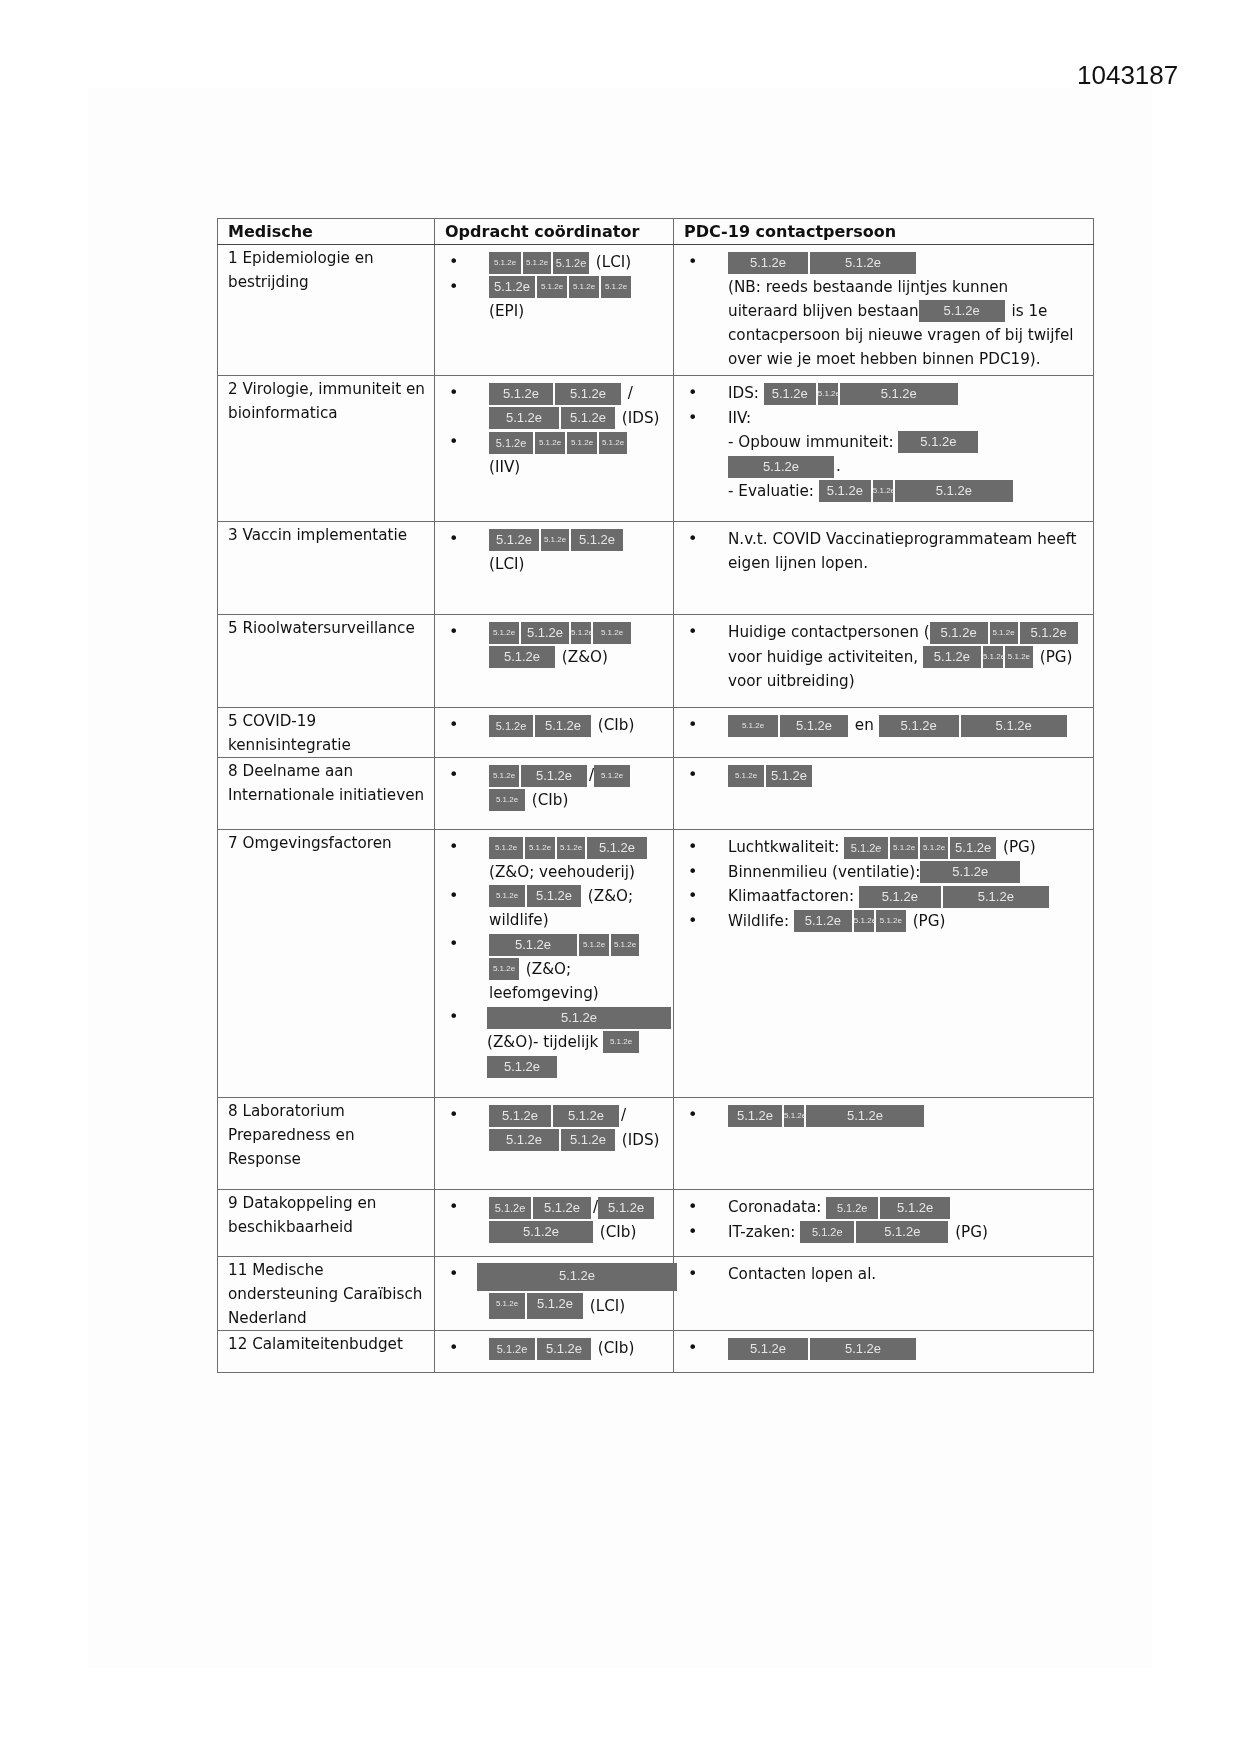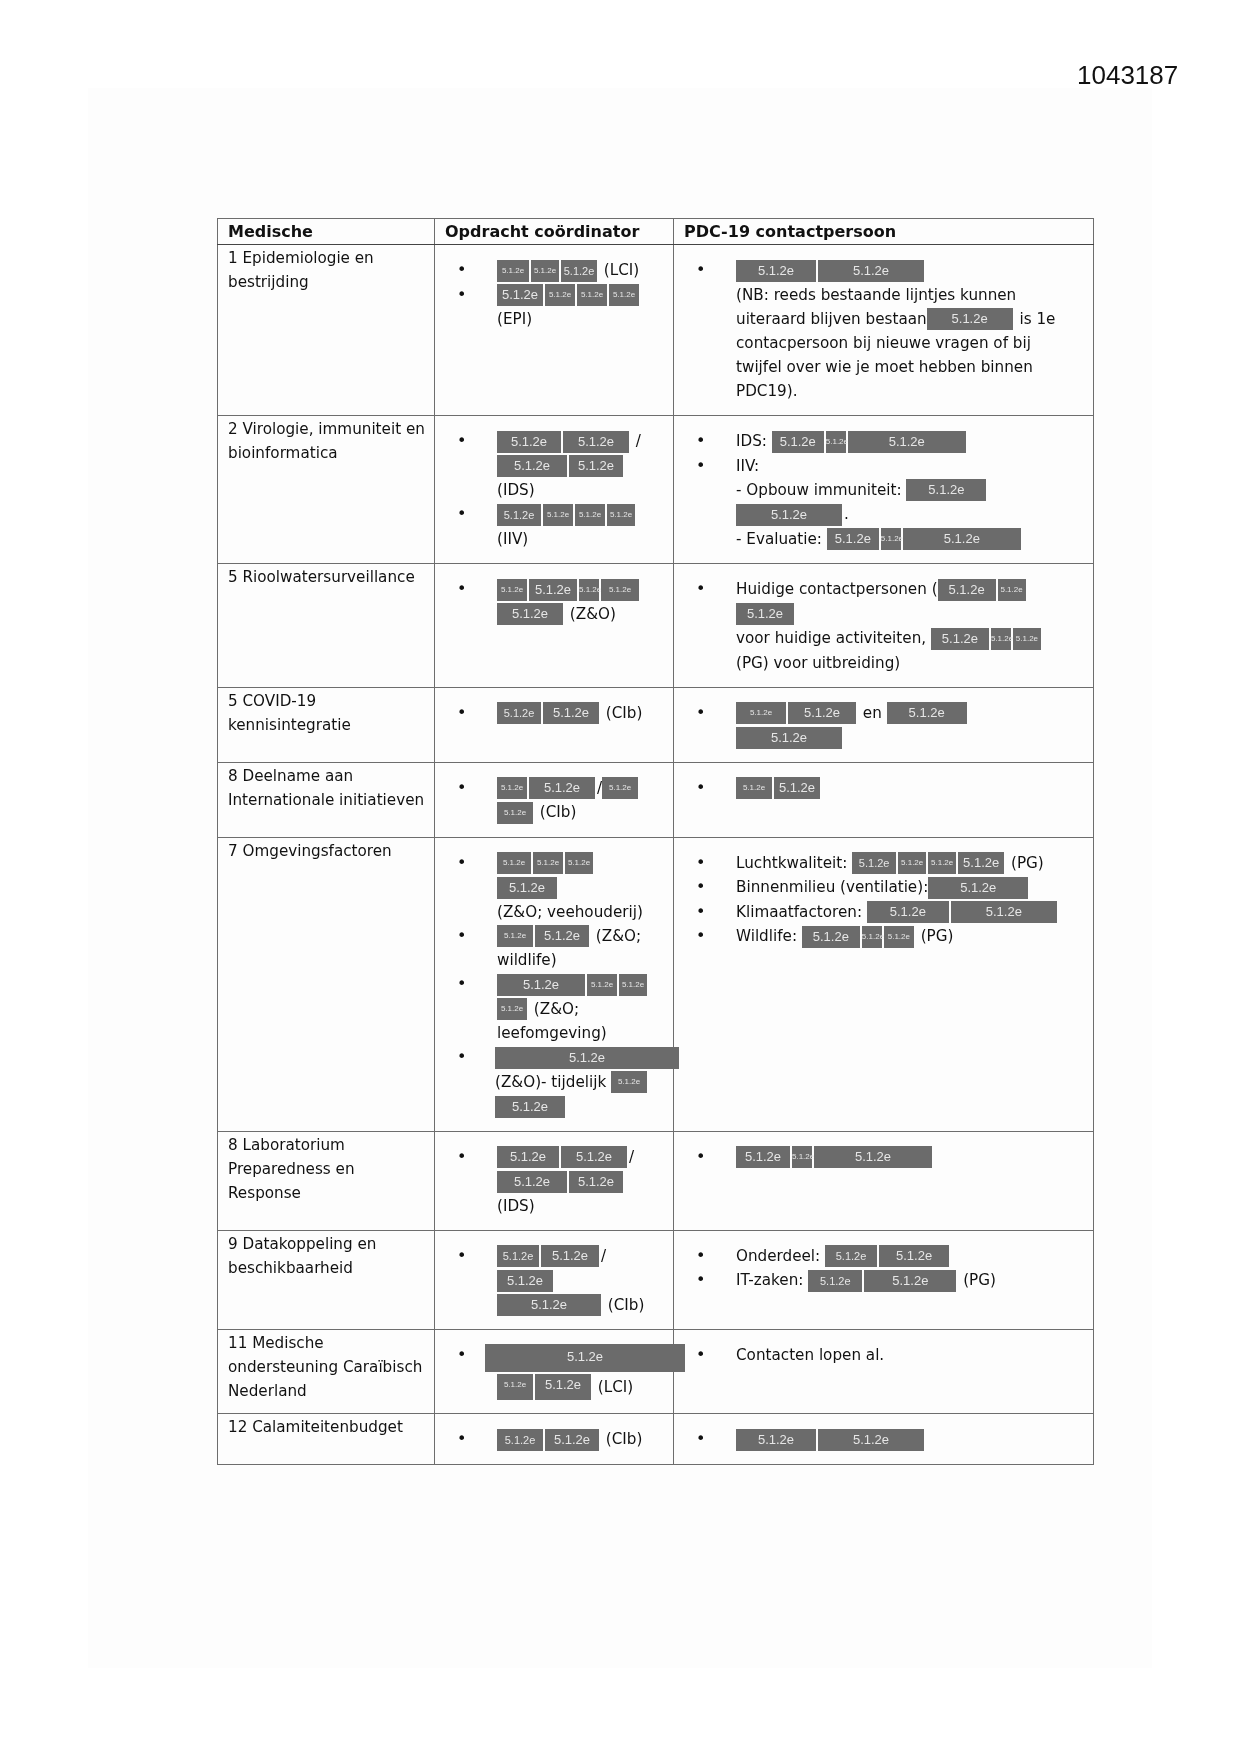--- a/index.html
+++ b/index.html
@@ -5,21 +5,21 @@
   html, body { margin:0; padding:0; }
   body { width:1241px; height:1754px; background:#ffffff; position:relative; overflow:hidden;
          font-family:"DejaVu Sans", "Liberation Sans", sans-serif; color:#111; }
   .page-bg { position:absolute; left:88px; top:88px; width:1064px; height:1580px; background:#fdfdfd; }
   .doc-id { position:absolute; left:1077px; top:60px; font-family:"Liberation Sans", sans-serif; font-size:26px; color:#111; }
   table.grid { position:absolute; left:217px; top:218px; width:876px; border-collapse:collapse; table-layout:fixed;
                font-size:15.2px; line-height:24px; }
   table.grid td, table.grid th { border:1px solid #6d6d6d; vertical-align:top; padding:1px 8px 0 10px; text-align:left; }
   table.grid th { font-weight:bold; font-size:16px; height:24px; border-bottom:1.5px solid #444; }
   col.c1 { width:217px; } col.c2 { width:239px; } col.c3 { width:420px; }
-  ul.b { list-style:none; margin:12px; padding:0; }
+  ul.b { list-style:none; margin:4px; padding:0; }
   ul.b li { position:relative; padding-left:40px; }
   ul.b li::before { content:"\2022"; position:absolute; left:0; top:0; font-size:16px; }
   .r { display:inline-block; background:#6b6b6b; color:#e6e6e6; font-family:"Liberation Sans", sans-serif;
        text-align:center; vertical-align:middle; height:22px; line-height:22px; margin:1px 2px 1px 0; font-size:13px; }
   .r.s { font-size:8px; } .r.m { font-size:11px; }
 </style>
 </head>
 <body>
 
 <div class="page-bg"></div>
@@ -62,20 +62,33 @@
       </ul>
     </td>
     <td>
       <ul class="b">
         <li><span>IDS:</span> <span class="r" style="width:52px">5.1.2e</span><span class="r s" style="width:20px">5.1.2e</span><span class="r" style="width:118px">5.1.2e</span></li>
         <li><span>IIV:</span><br><span>- Opbouw immuniteit:</span> <span class="r" style="width:80px">5.1.2e</span><br><span class="r" style="width:106px">5.1.2e</span><span>.</span><br><span>- Evaluatie:</span> <span class="r" style="width:52px">5.1.2e</span><span class="r s" style="width:20px">5.1.2e</span><span class="r" style="width:118px">5.1.2e</span></li>
       </ul>
     </td>
   </tr>
 
+  <tr style="height:93px">
+    <td>3 Vaccin implementatie</td>
+    <td>
+      <ul class="b">
+        <li><span class="r" style="width:50px">5.1.2e</span><span class="r s" style="width:28px">5.1.2e</span><span class="r" style="width:52px">5.1.2e</span> <span>(LCI)</span></li>
+      </ul>
+    </td>
+    <td>
+      <ul class="b">
+            <li>N.v.t. COVID Vaccinatieprogrammateam heeft eigen lijnen lopen.</li>
+          </ul>
+    </td>
+  </tr>
 
   <tr style="height:93px">
     <td>5 Rioolwatersurveillance</td>
     <td>
       <ul class="b">
         <li><span class="r s" style="width:30px">5.1.2e</span><span class="r" style="width:48px">5.1.2e</span><span class="r s" style="width:20px">5.1.2e</span><span class="r s" style="width:38px">5.1.2e</span><br><span class="r" style="width:66px">5.1.2e</span> <span>(Z&amp;O)</span></li>
       </ul>
     </td>
     <td>
       <ul class="b">
@@ -148,21 +161,21 @@
 
   <tr style="height:67px">
     <td>9 Datakoppeling en beschikbaarheid</td>
     <td>
       <ul class="b">
         <li><span class="r m" style="width:42px">5.1.2e</span><span class="r" style="width:58px">5.1.2e</span><span>/</span><span class="r" style="width:56px">5.1.2e</span><br><span class="r" style="width:104px">5.1.2e</span> <span>(CIb)</span></li>
       </ul>
     </td>
     <td>
       <ul class="b">
-        <li><span>Onderdeel:</span> <span class="r m" style="width:52px">5.1.2e</span><span class="r" style="width:70px">5.1.2e</span></li>
+        <li><span>Coronadata:</span> <span class="r m" style="width:52px">5.1.2e</span><span class="r" style="width:70px">5.1.2e</span></li>
         <li><span>IT-zaken:</span> <span class="r m" style="width:54px">5.1.2e</span><span class="r" style="width:92px">5.1.2e</span> <span>(PG)</span></li>
       </ul>
     </td>
   </tr>
 
 
   <tr style="height:72px">
     <td>11 Medische ondersteuning Caraïbisch Nederland</td>
     <td>
       <ul class="b">

